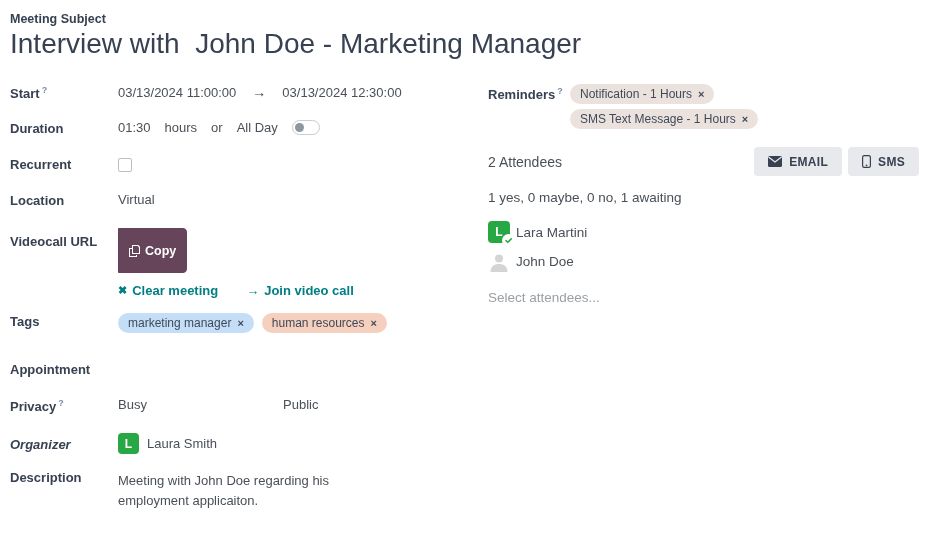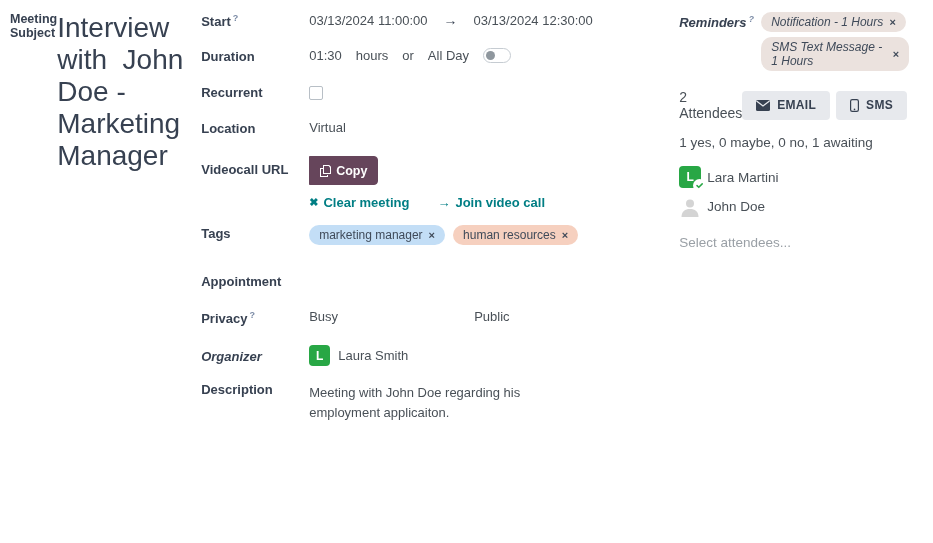--- a/index.html
+++ b/index.html
@@ -1,18 +1,18 @@
 <!DOCTYPE html>
 <html><head>
 <meta charset="utf-8">
 <style>
   * { margin:0; padding:0; box-sizing:border-box; }
   html,body { width:933px; height:543px; background:#ffffff; overflow:hidden;
     font-family:"Liberation Sans", sans-serif; color:#495057; }
-  .page { padding:12px 24px 0 10px; display:flex; flex-direction:row; }
+  .page { padding:12px 12px 0 10px; display:flex; flex-direction:column; }
 
   
   .subject-label { font-size:12.5px; font-weight:700; color:#374151; margin-bottom:2px; }
   .title { font-size:28px; font-weight:400; color:#374151; white-space:pre-wrap; margin-bottom:24px; }
 
   .columns { display:flex; }
   .col-left { width:466px; flex:0 0 466px; }
   .col-right { flex:1; padding-left:12px; }
 
   
@@ -29,21 +29,21 @@
     position:relative; display:inline-block; cursor:pointer; }
   .toggle .knob { position:absolute; left:2px; top:2px; width:9px; height:9px; border-radius:50%; background:#8f979e; }
 
   .checkbox { width:14px; height:14px; border:1px solid #b8bfc6; border-radius:2px; background:#fff; margin-top:2px; }
 
   
   .vc-group { display:flex; width:330px; }
   .vc-input { flex:1; height:27px; border:1px solid #9b8391; border-right:none; border-radius:4px 0 0 4px;
     font-size:12.5px; color:#495057; padding:0 6px; font-family:"Liberation Sans", sans-serif; background:#fff;
     white-space:nowrap; overflow:hidden; }
-  .vc-copy { height:29px; background:#66455b; color:#fff; border:1px solid #66455b; border-radius:0 4px 4px 0;
+  .vc-copy { height:45px; background:#66455b; color:#fff; border:1px solid #66455b; border-radius:0 4px 4px 0;
     font-size:12.5px; font-weight:700; padding:0 10px; display:flex; align-items:center; gap:5px; cursor:pointer;
     font-family:"Liberation Sans", sans-serif; }
   .vc-links { display:flex; gap:28px; margin:10px 0 15px 108px; }
   .vc-link { color:#017e84; font-size:13px; font-weight:700; cursor:pointer; display:flex; align-items:center; gap:5px; }
 
   
   .pill { display:inline-flex; align-items:center; gap:6px; border-radius:11px; padding:3px 10px;
     font-size:12px; color:#3f4a59; cursor:default; }
   .pill .x { font-size:11px; font-weight:700; cursor:pointer; }
   .pill-blue { background:#c3def6; }
@@ -56,21 +56,21 @@
   .privacy-vals { display:flex; }
   .privacy-vals .sel1 { width:165px; }
 
   .org-val { display:flex; align-items:center; gap:8px; }
   .avatar-sq { width:21px; height:21px; border-radius:4px; background:#28a745; color:#fff; font-size:12px;
     font-weight:700; display:flex; align-items:center; justify-content:center; }
 
   .desc-val { max-width:242px; line-height:1.55; padding-top:2px; }
 
   
-  .rem-row { display:flex; margin-bottom:6px;font-style:italic; }
+  .rem-row { display:flex; margin-bottom:6px; }
   .rem-lbl { width:82px; flex:0 0 82px; font-size:13px; font-weight:700; color:#374151; padding-top:2px; }
   .rem-lbl sup { color:#7a8aa5; font-size:9px; margin-left:2px; }
   .rem-pills { display:flex; flex-direction:column; gap:5px; align-items:flex-start; }
 
   .att-header { display:flex; align-items:center; justify-content:space-between; margin-top:18px; margin-bottom:14px; padding-right:2px; }
   .att-count { font-size:14px; color:#495057; }
   .att-btns { display:flex; gap:6px; }
   .btn-gray { height:29px; background:#e7e9ed; border:none; border-radius:4px; color:#374151;
     font-size:12px; font-weight:700; letter-spacing:.3px; padding:0 14px; display:flex; align-items:center; gap:7px;
     cursor:pointer; font-family:"Liberation Sans", sans-serif; }

